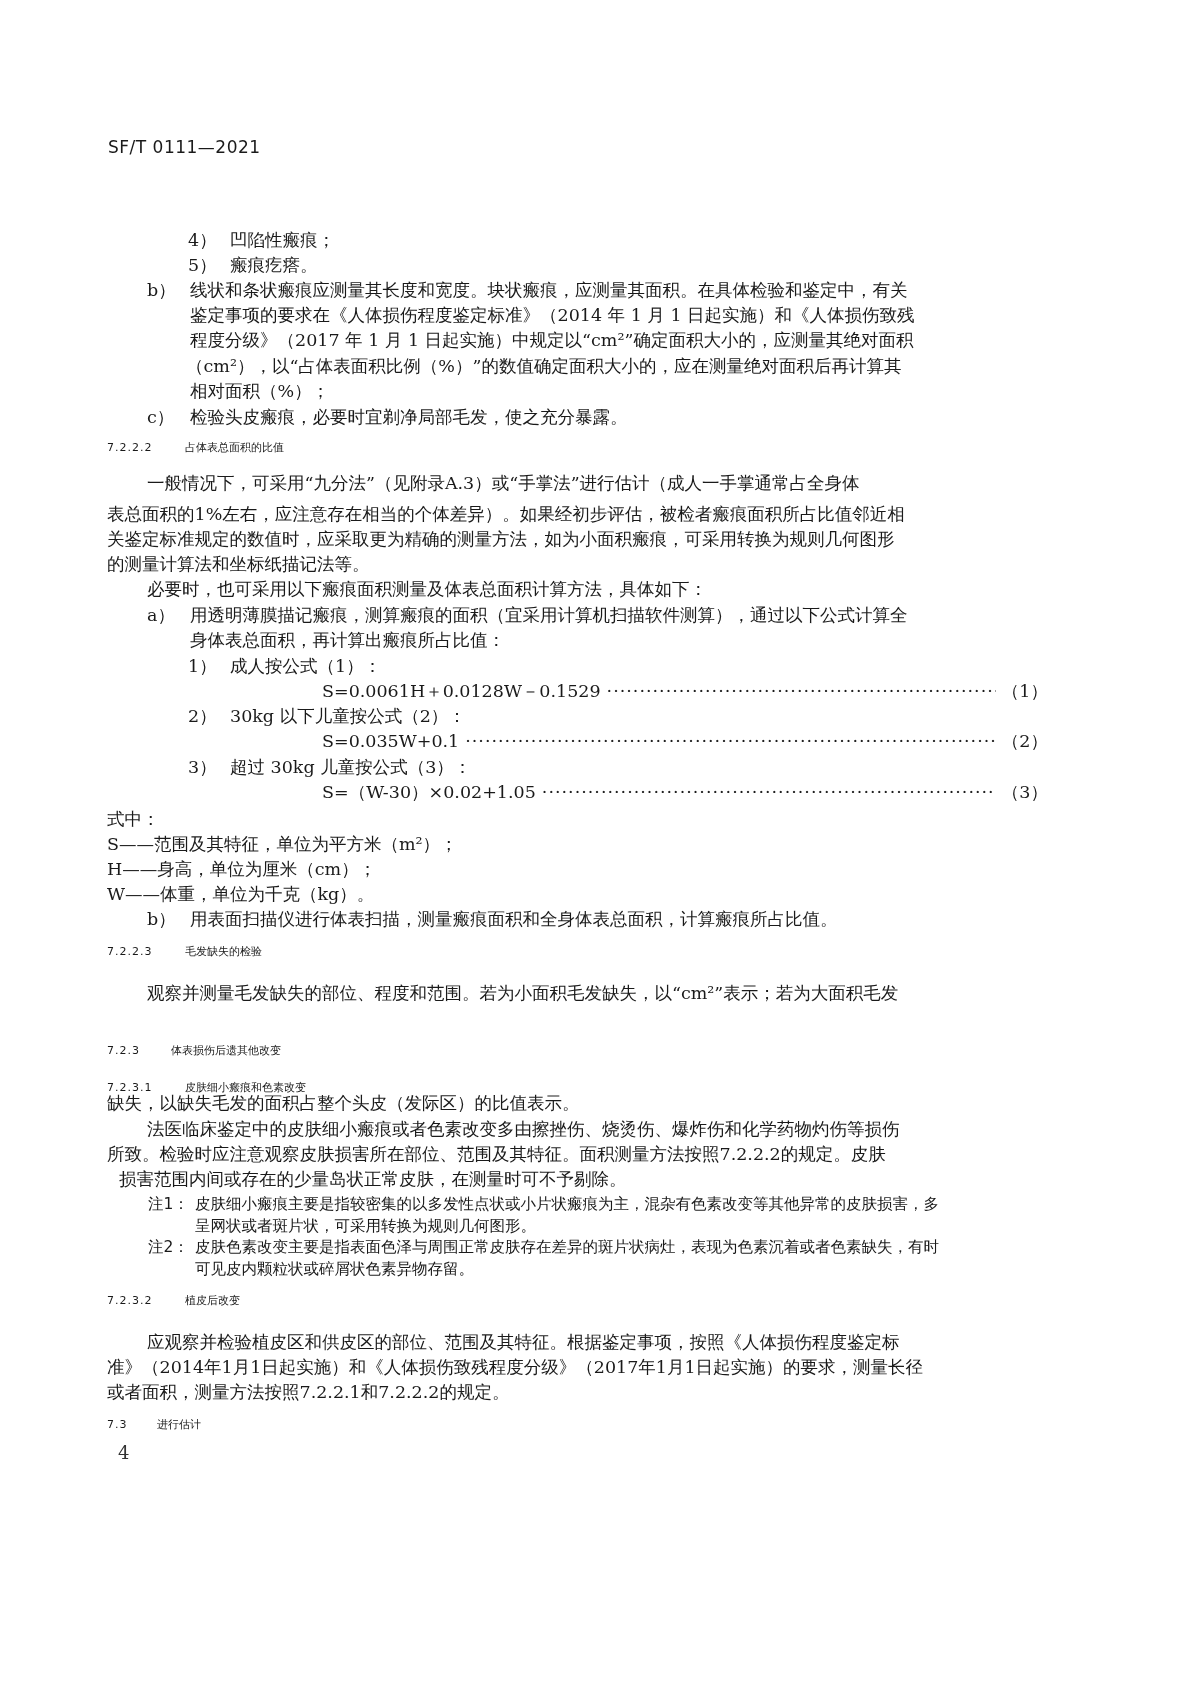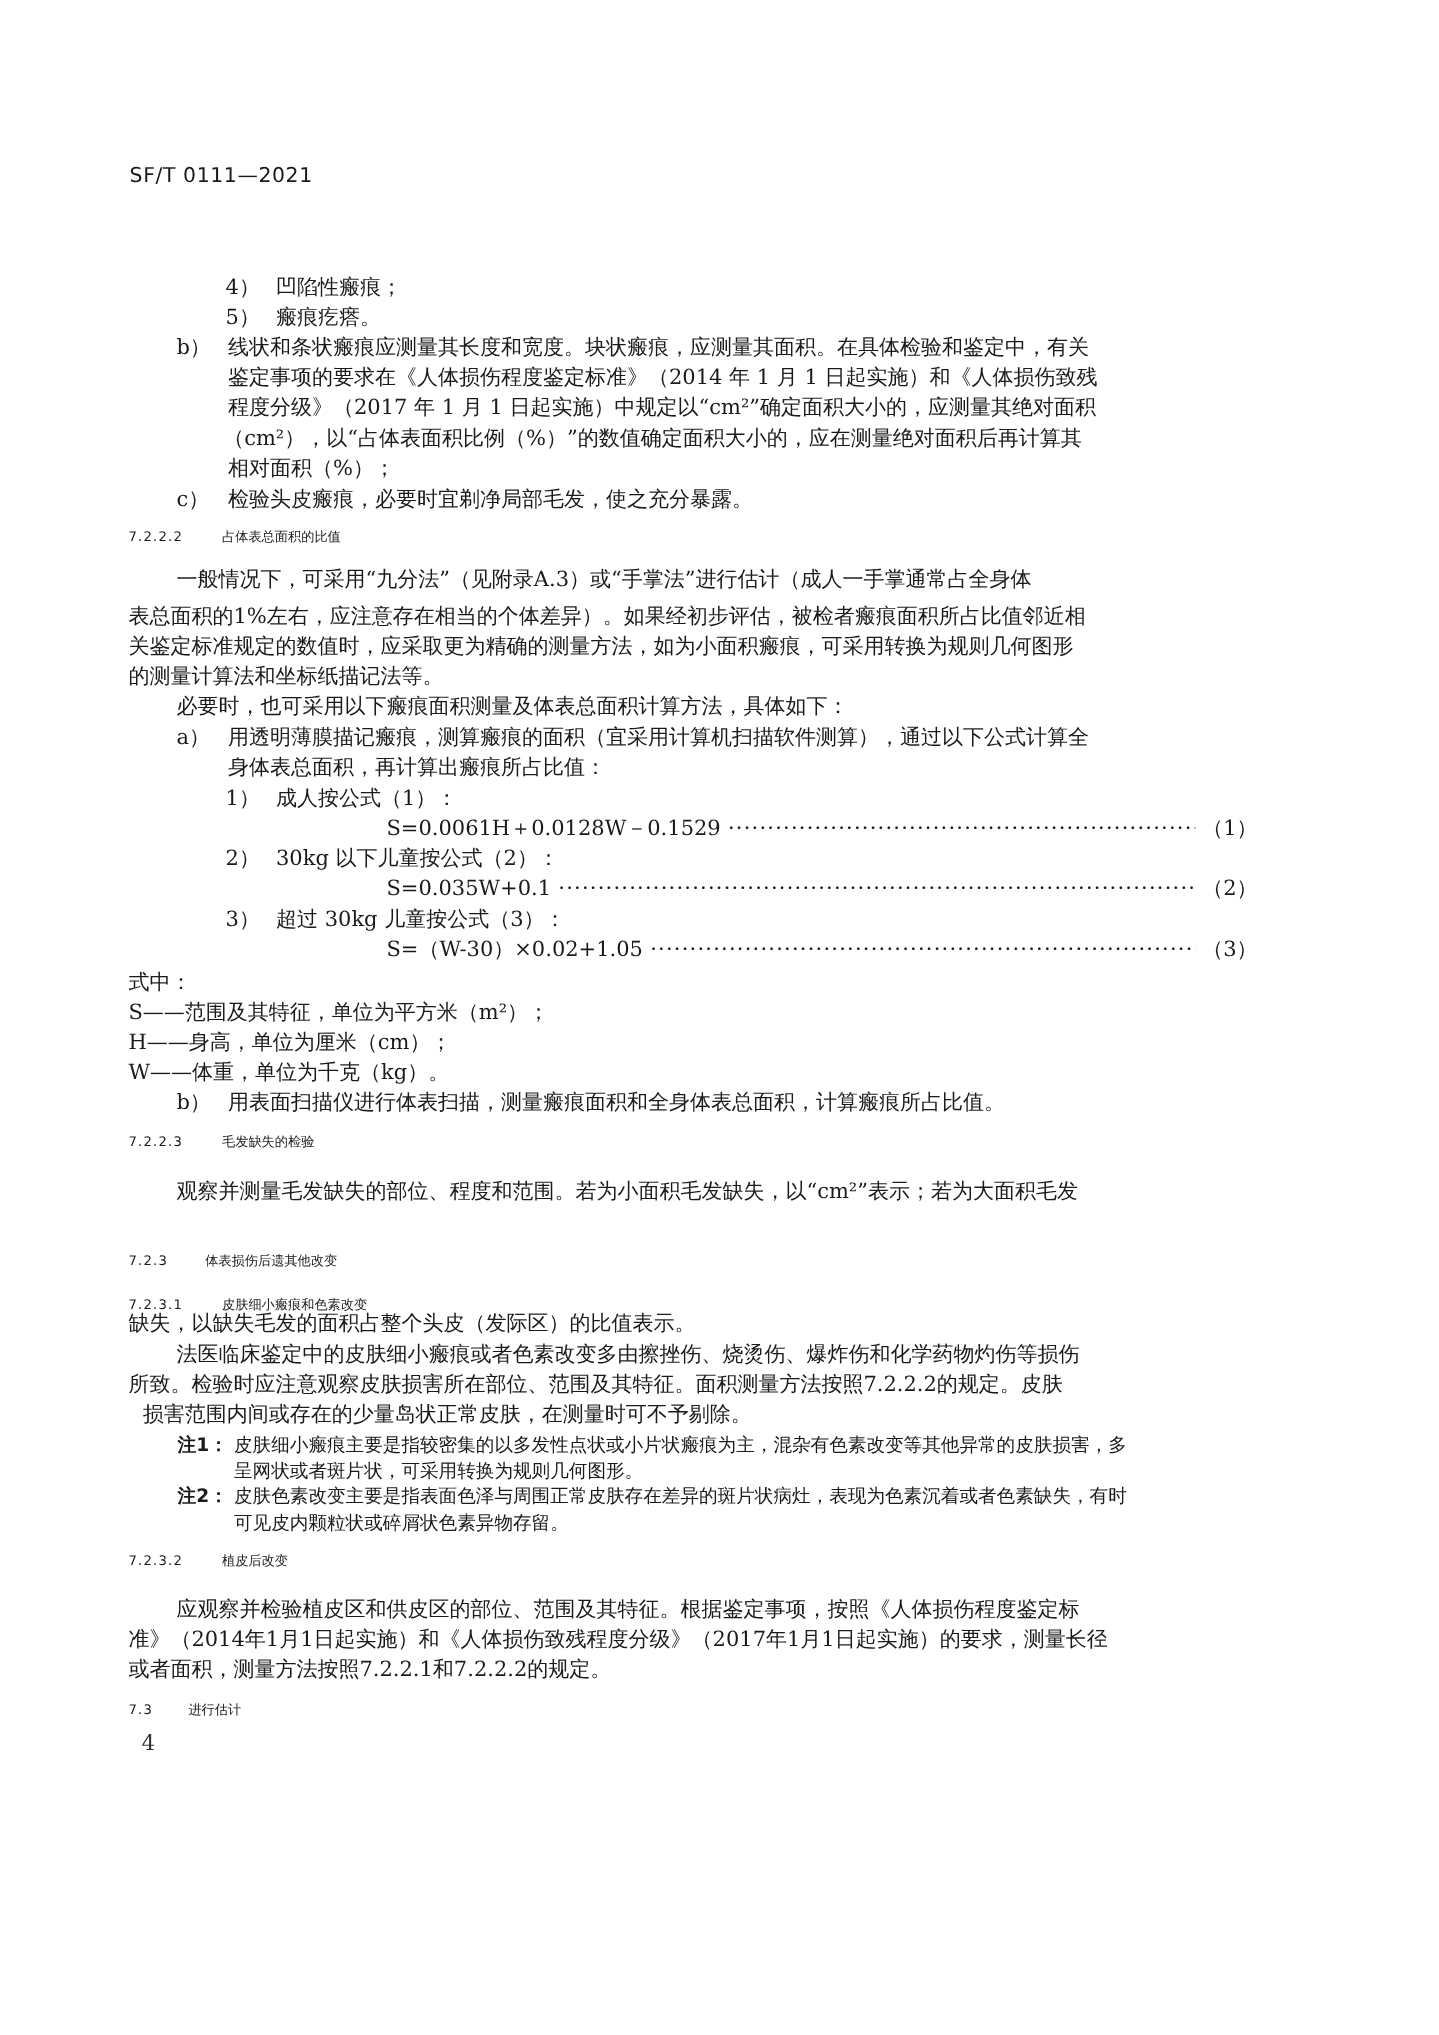--- a/index.html
+++ b/index.html
@@ -6,21 +6,21 @@
   body { width:1199px; height:1696px; position:relative; overflow:hidden;
          font-family:"DejaVu Serif","Liberation Serif",serif; color:#1a1a1a; }
   .abs { position:absolute; white-space:nowrap; }
   .hdr { font-family:"DejaVu Sans","Liberation Sans",sans-serif; font-size:17px; letter-spacing:0.5px; }
   .t { font-size:17.5px; line-height:25px; }
   .h { font-family:"DejaVu Sans","Liberation Sans",sans-serif; font-size:11px; }
   .h .num { display:inline-block; width:78px; letter-spacing:1px; }
   .h .num.n3 { width:64px; }
   .h .num.n2 { width:50px; }
   .note { font-size:15.5px; line-height:22px; }
-  .note .lbl { font-family:"DejaVu Sans","Liberation Sans",sans-serif; font-weight:bold; }
+  .note .lbl { font-family:"DejaVu Sans","Liberation Sans",sans-serif; font-weight:normal; }
   .eqline { position:absolute; display:flex; align-items:baseline; }
   .eqline .dots { flex:1; overflow:hidden; white-space:nowrap; letter-spacing:1px; margin:0 6px; }
   .eqline .eqn { white-space:nowrap; }
   .pnum { font-size:18px; color:#333; }
 </style>
 </head>
 <body>
 
 <div class="abs hdr" style="left:108px; top:137px;">SF/T 0111—2021</div>
 

